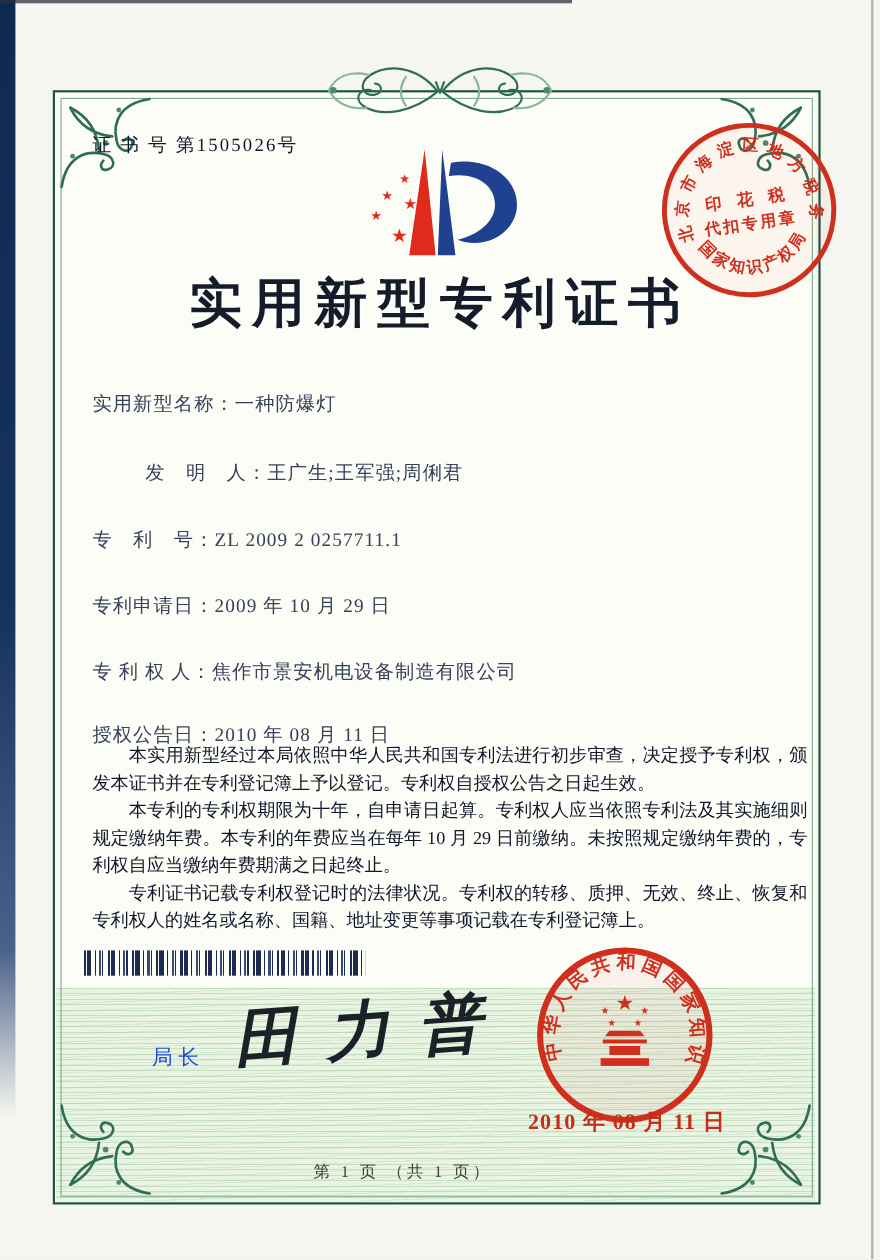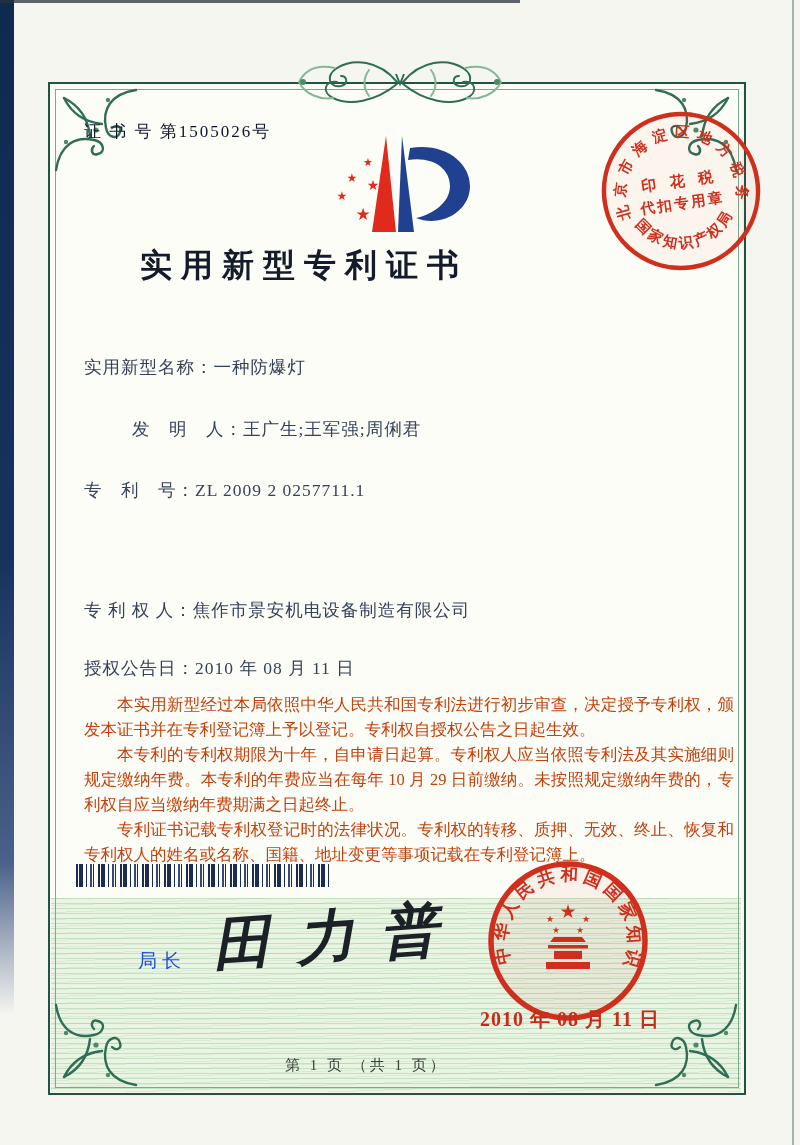--- a/index.html
+++ b/index.html
@@ -13,26 +13,26 @@
   
   .frame-bg{position:absolute;left:50px;top:84px;width:692px;height:1007px;background:#fdfdf7;}
   .green-zone{position:absolute;left:51px;top:898px;width:690px;height:194px;background-color:#e9f4e3;
     background-image:repeating-linear-gradient(180deg,rgba(140,190,140,.38) 0 1px,rgba(255,255,255,0) 1px 5px),
                      repeating-linear-gradient(178deg,rgba(140,190,140,.18) 0 1px,rgba(255,255,255,0) 1px 7px);}
   .frame-outer{position:absolute;left:48px;top:82px;width:694px;height:1009px;border:2px solid #1f5443;}
   .frame-inner{position:absolute;left:55px;top:89px;width:682px;height:997px;border:1px solid #7aa98d;}
   .orn{position:absolute;}
   
   .cert-no{position:absolute;left:84px;top:120px;font-size:17px;letter-spacing:2px;color:#0f172a;}
-  .title{position:absolute;left:140px;top:244px;width:520px;font-size:32px;font-weight:bold;
+  .title{position:absolute;left:140px;top:244px;width:520px;text-align:center;font-size:48px;font-weight:bold;
     letter-spacing:9px;color:#141b2b;}
   .field{position:absolute;left:84px;font-size:17.5px;color:#36425a;letter-spacing:1px;white-space:nowrap;}
   .f0{top:355px;font-family:Liberation Mono, monospace;} .f1{top:417px;margin-left:48px;} .f2{top:478px;} .f3{top:538px;} .f4{top:598px;} .f5{top:656px;}
   .paras{position:absolute;left:84px;top:674px;width:650px;font-size:16.5px;line-height:25px;
-    text-align:justify;color:#c2410c;margin-top:18px;}
+    text-align:justify;color:#0f172a;}
   .paras p{margin:0;text-indent:2em;}
   .barcode{position:absolute;left:76px;top:864px;width:256px;height:23px;
     background:repeating-linear-gradient(90deg,#1d2b52 0 2px,#fdfdf7 2px 3px,#1d2b52 3px 7px,#fdfdf7 7px 10px,
       #1d2b52 10px 11px,#fdfdf7 11px 14px,#384a74 14px 16px,#fdfdf7 16px 17px,#1d2b52 17px 18px,#fdfdf7 18px 22px);}
   .sig-label{position:absolute;left:138px;top:948px;font-size:19px;letter-spacing:5px;color:#1d4ed8;}
   .sig-name{position:absolute;left:212px;top:898px;font-size:58px;font-weight:bold;color:#1c2128;
     letter-spacing:26px;transform:rotate(-4deg);font-style:italic;white-space:nowrap;}
   .seal{position:absolute;left:468px;top:858px;width:200px;height:170px;}
   .seal-date{position:absolute;left:480px;top:1006px;font-size:20px;font-weight:bold;color:#c62c1a;
     letter-spacing:1px;white-space:nowrap;}
@@ -122,20 +122,21 @@
     </text>
     <text x="85" y="80" font-size="15" fill="#cf2f1c" text-anchor="middle" font-weight="bold" letter-spacing="5">印 花 税</text>
     <text x="85" y="102" font-size="14.5" fill="#cf2f1c" text-anchor="middle" font-weight="bold" letter-spacing="2.5">代扣专用章</text>
   </svg>
 
   <div class="title">实用新型专利证书</div>
 
   <div class="field f0"><span>实用新型名称：</span><span>一种防爆灯</span></div>
   <div class="field f1"><span>发　明　人：</span><span>王广生;王军强;周俐君</span></div>
   <div class="field f2"><span>专　利　号：</span><span>ZL 2009 2 0257711.1</span></div>
+  <div class="field f3"><span>专利申请日：</span><span>2009 年 10 月 29 日</span></div>
   <div class="field f4"><span>专 利 权 人：</span><span>焦作市景安机电设备制造有限公司</span></div>
   <div class="field f5"><span>授权公告日：</span><span>2010 年 08 月 11 日</span></div>
 
   <div class="paras">
     <p>本实用新型经过本局依照中华人民共和国专利法进行初步审查，决定授予专利权，颁发本证书并在专利登记簿上予以登记。专利权自授权公告之日起生效。</p>
     <p>本专利的专利权期限为十年，自申请日起算。专利权人应当依照专利法及其实施细则规定缴纳年费。本专利的年费应当在每年 10 月 29 日前缴纳。未按照规定缴纳年费的，专利权自应当缴纳年费期满之日起终止。</p>
     <p>专利证书记载专利权登记时的法律状况。专利权的转移、质押、无效、终止、恢复和专利权人的姓名或名称、国籍、地址变更等事项记载在专利登记簿上。</p>
   </div>
 
   <div class="barcode"></div>

